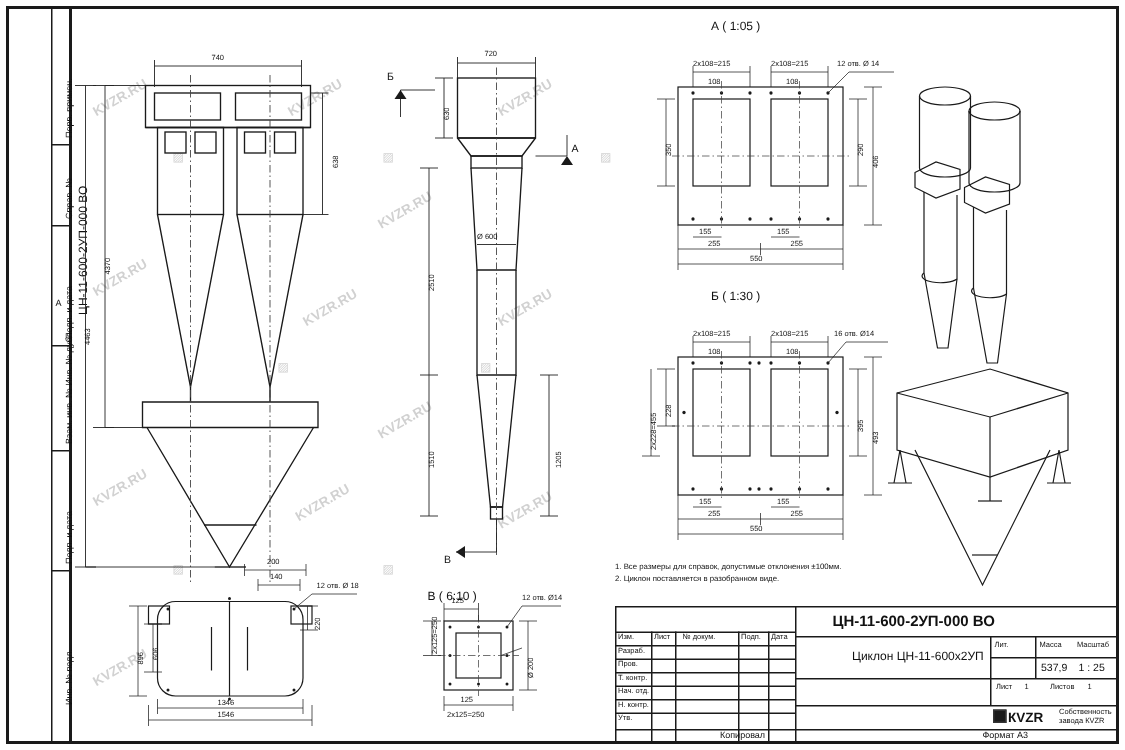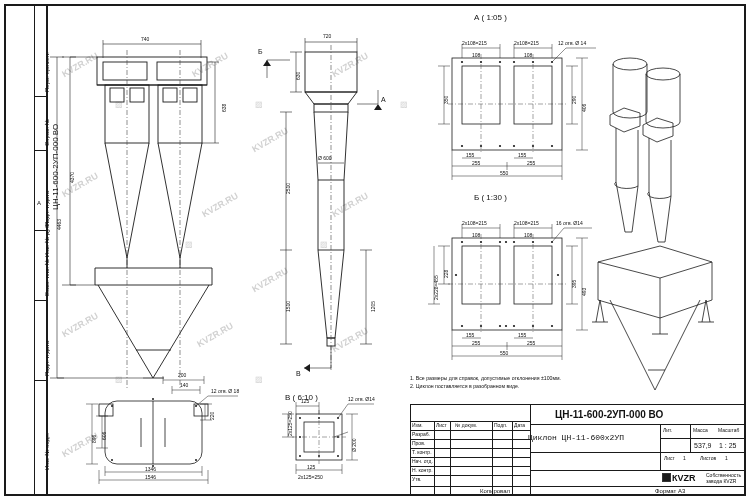--- a/index.html
+++ b/index.html
@@ -500,21 +500,21 @@
   <div class="ln h" style="left:530px;top:452px;width:214px;"></div>
   <div class="ln h" style="left:530px;top:470px;width:214px;"></div>
   <div class="ln h" style="left:410px;top:486px;width:334px;"></div>
 
   <div class="txt" style="left:663px;top:428px;">Лит.</div>
   <div class="txt" style="left:693px;top:428px;">Масса</div>
   <div class="txt" style="left:718px;top:428px;">Масштаб</div>
   <div class="txt t7" style="left:694px;top:442px;">537,9</div>
   <div class="txt t7" style="left:719px;top:442px;">1 : 25</div>
 
-  <div class="txt t8" style="left:528px;top:434px;font-family:Liberation Mono, monospace;">Циклон ЦН-11-600х2УП</div>
+  <div class="txt t8" style="left:568px;top:434px;">Циклон ЦН-11-600х2УП</div>
 
   <div class="txt" style="left:664px;top:456px;">Лист</div>
   <div class="txt" style="left:683px;top:456px;">1</div>
   <div class="txt" style="left:700px;top:456px;">Листов</div>
   <div class="txt" style="left:725px;top:456px;">1</div>
   <div class="ln v" style="left:660px;top:452px;height:18px;"></div>
 
   <div class="txt t9" style="left:672px;top:474px;font-weight:bold;">КVZR</div>
   <div class="boxthin" style="left:662px;top:473px;width:9px;height:9px;background:#1a1a1a;"></div>
   <div class="txt" style="left:706px;top:472px;width:36px;white-space:normal;line-height:1.2;">Собственность завода КVZR</div>

